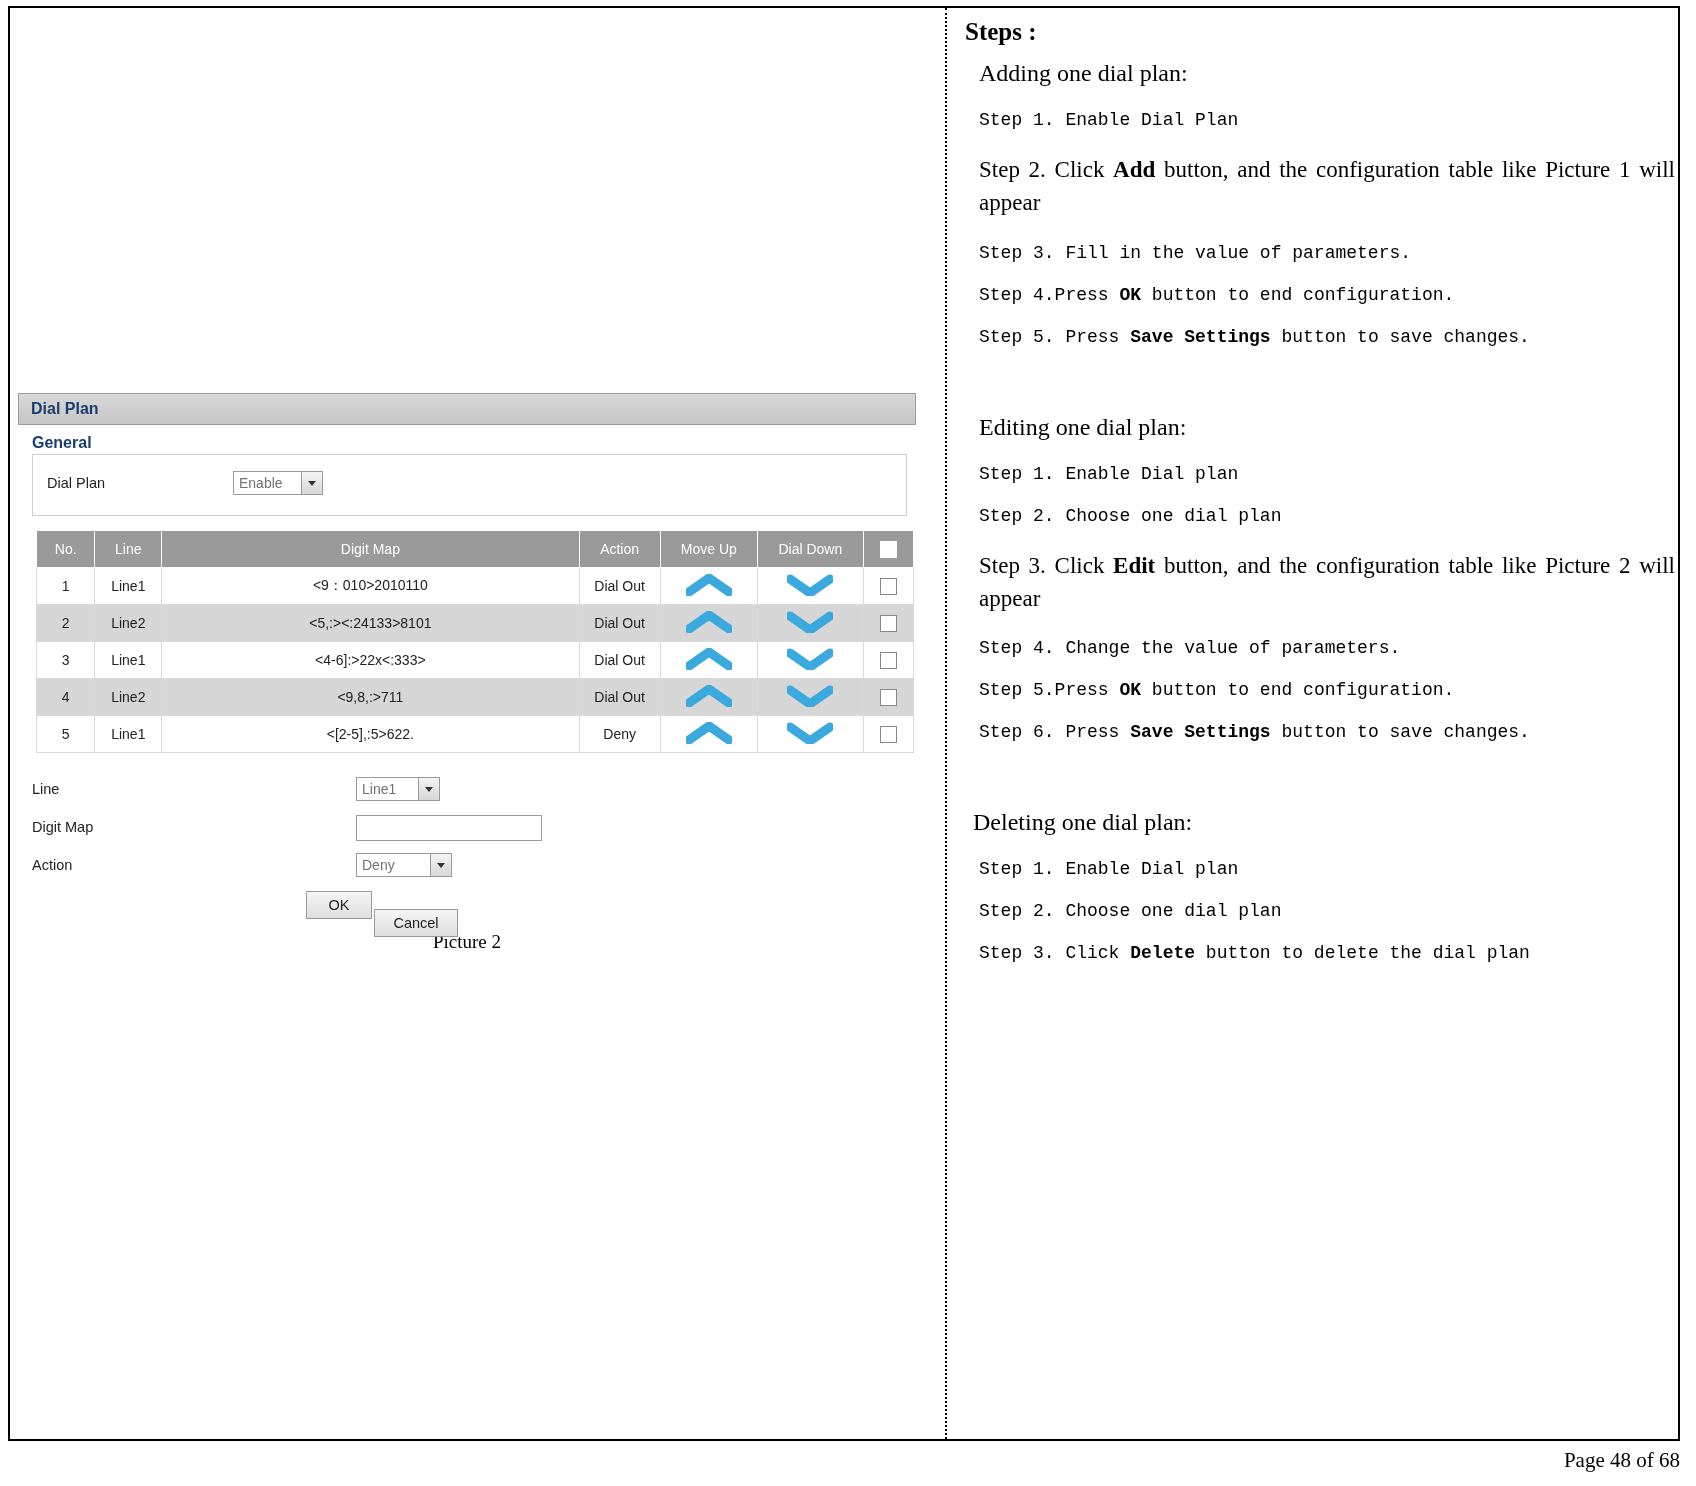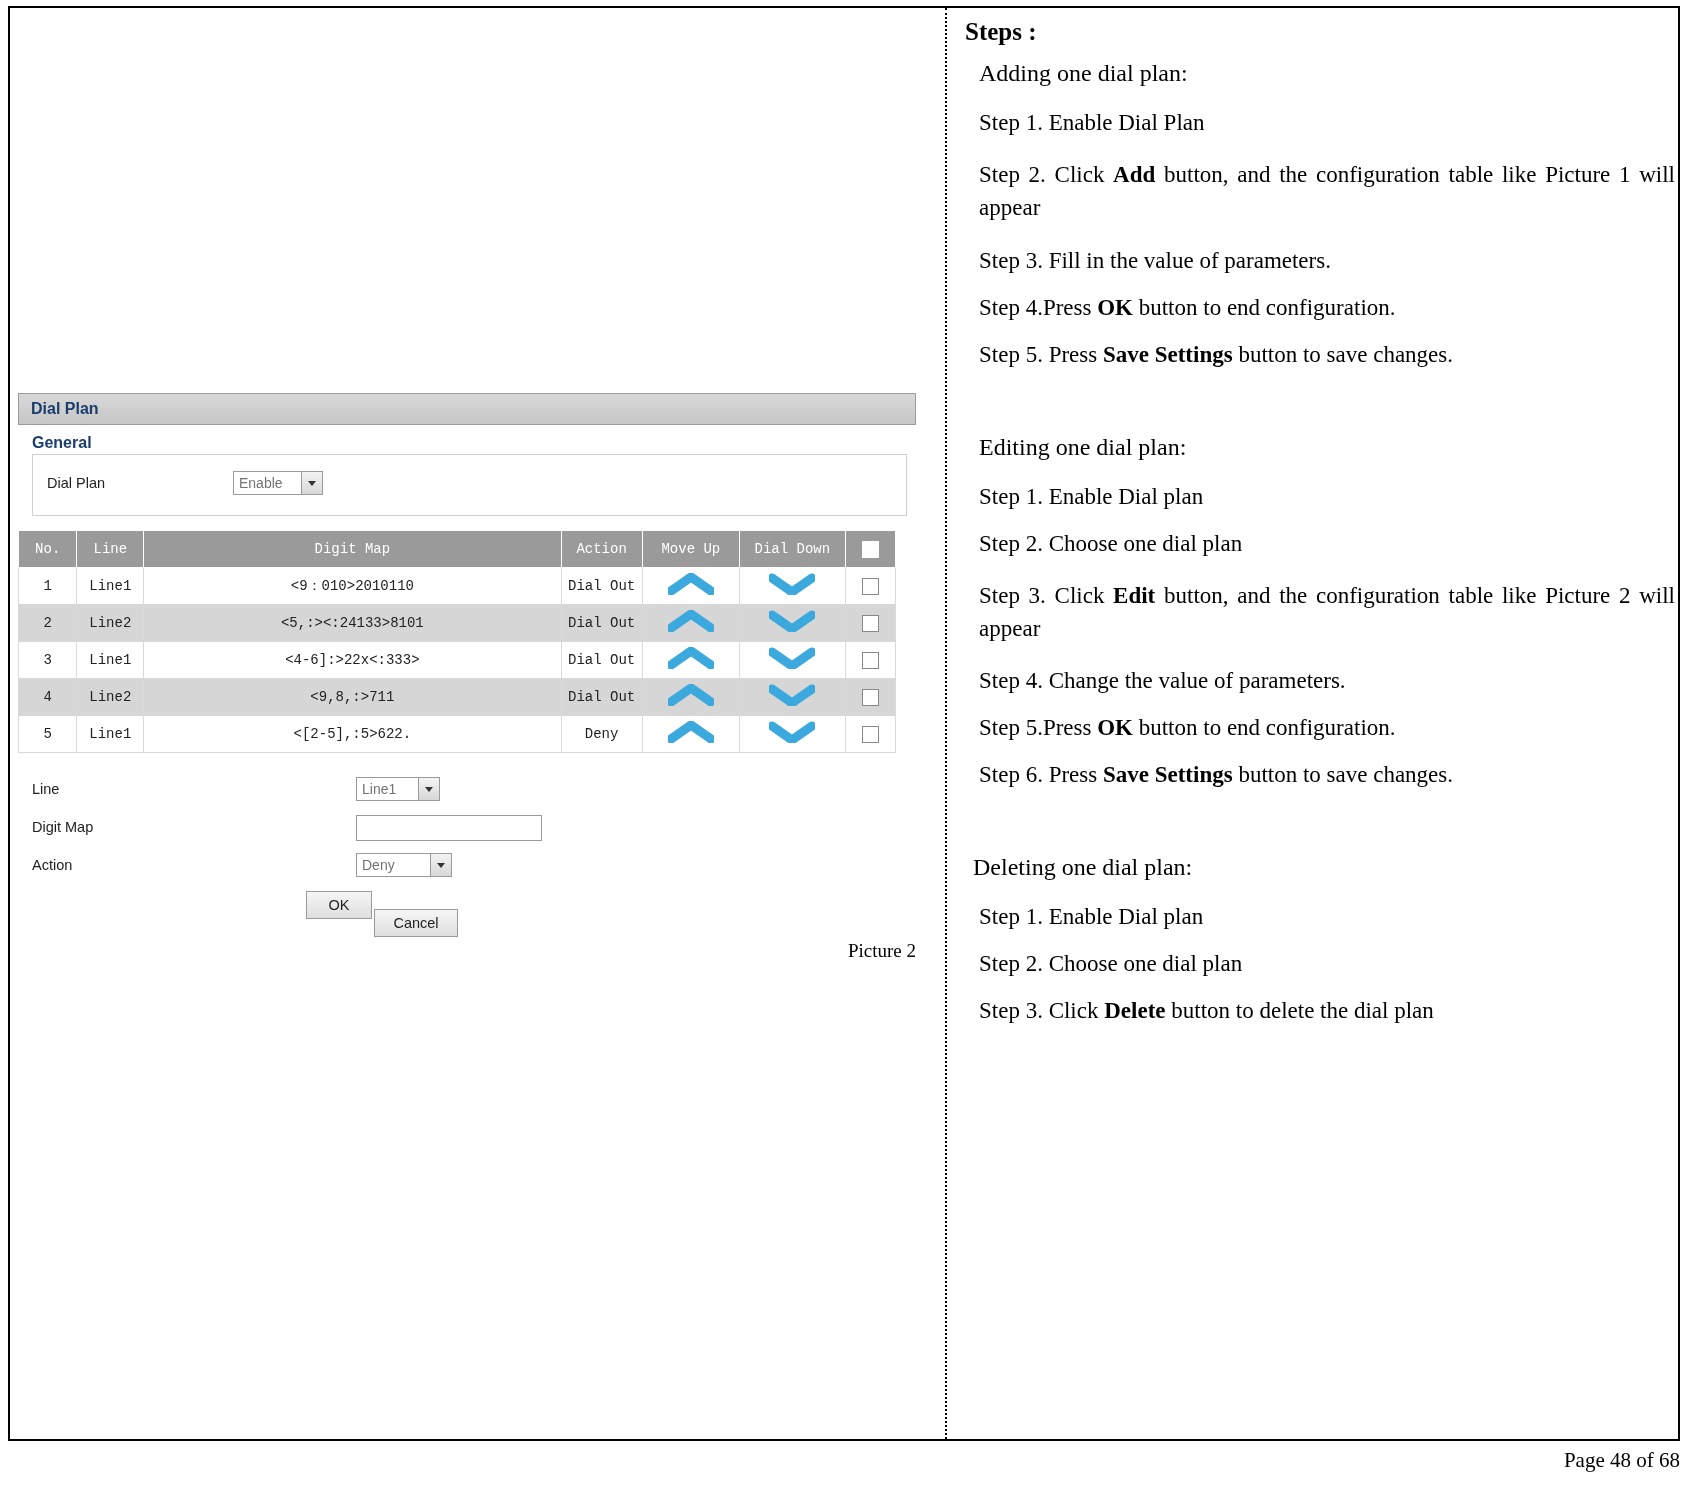--- a/index.html
+++ b/index.html
@@ -88,24 +88,25 @@
   }
   .sel .arrow:after {
     content:"";
     position:absolute; left:6px; top:9px;
     border-left:4px solid transparent;
     border-right:4px solid transparent;
     border-top:5px solid #333;
   }
   
   table.dial {
+    margin-left:18px;
     margin-top:14px;
     border-collapse:collapse;
     width:878px;
-    font-family:Liberation Mono, monospace;
+    font-family:Liberation Sans, sans-serif;
     font-size:14px;
   }
   table.dial th {
     background:#9a9a9a;
     color:#fff;
     font-weight:normal;
     font-size:14px;
     height:34px;
     border:1px solid #fff;
     text-align:center;
@@ -147,22 +148,22 @@
     box-sizing:border-box;
   }
   .textin {
     position:absolute;
     border:1px solid #9a9a9a;
     background:#fff;
     height:26px;
     box-sizing:border-box;
   }
   .caption {
-    margin-top:15px;
-    text-align:right;
+    margin-top:6px;
+    text-align:center;
     font-size:19px;
     width:898px;
     font-family:"Liberation Serif", serif;
   }
   
   .right {
     position:absolute;
     left:965px; top:18px;
     width:710px;
   }
@@ -170,23 +171,24 @@
     font-size:25px;
     font-weight:bold;
     margin:0 0 14px 0;
   }
   .r-sub {
     font-size:24px;
     font-weight:normal;
     margin:0 0 24px 14px;
   }
   .r-line {
-    font-size:23px;
+    font-size:18px;
     margin:0 0 24px 14px;
     line-height:1.0;
+    font-family:Liberation Mono, monospace;
   }
   .r-justify {
     font-size:23px;
     margin:0 0 24px 14px;
     text-align:justify;
     line-height:1.45;
   }
   .gap { height:44px; }
   .footer {
     position:absolute;

